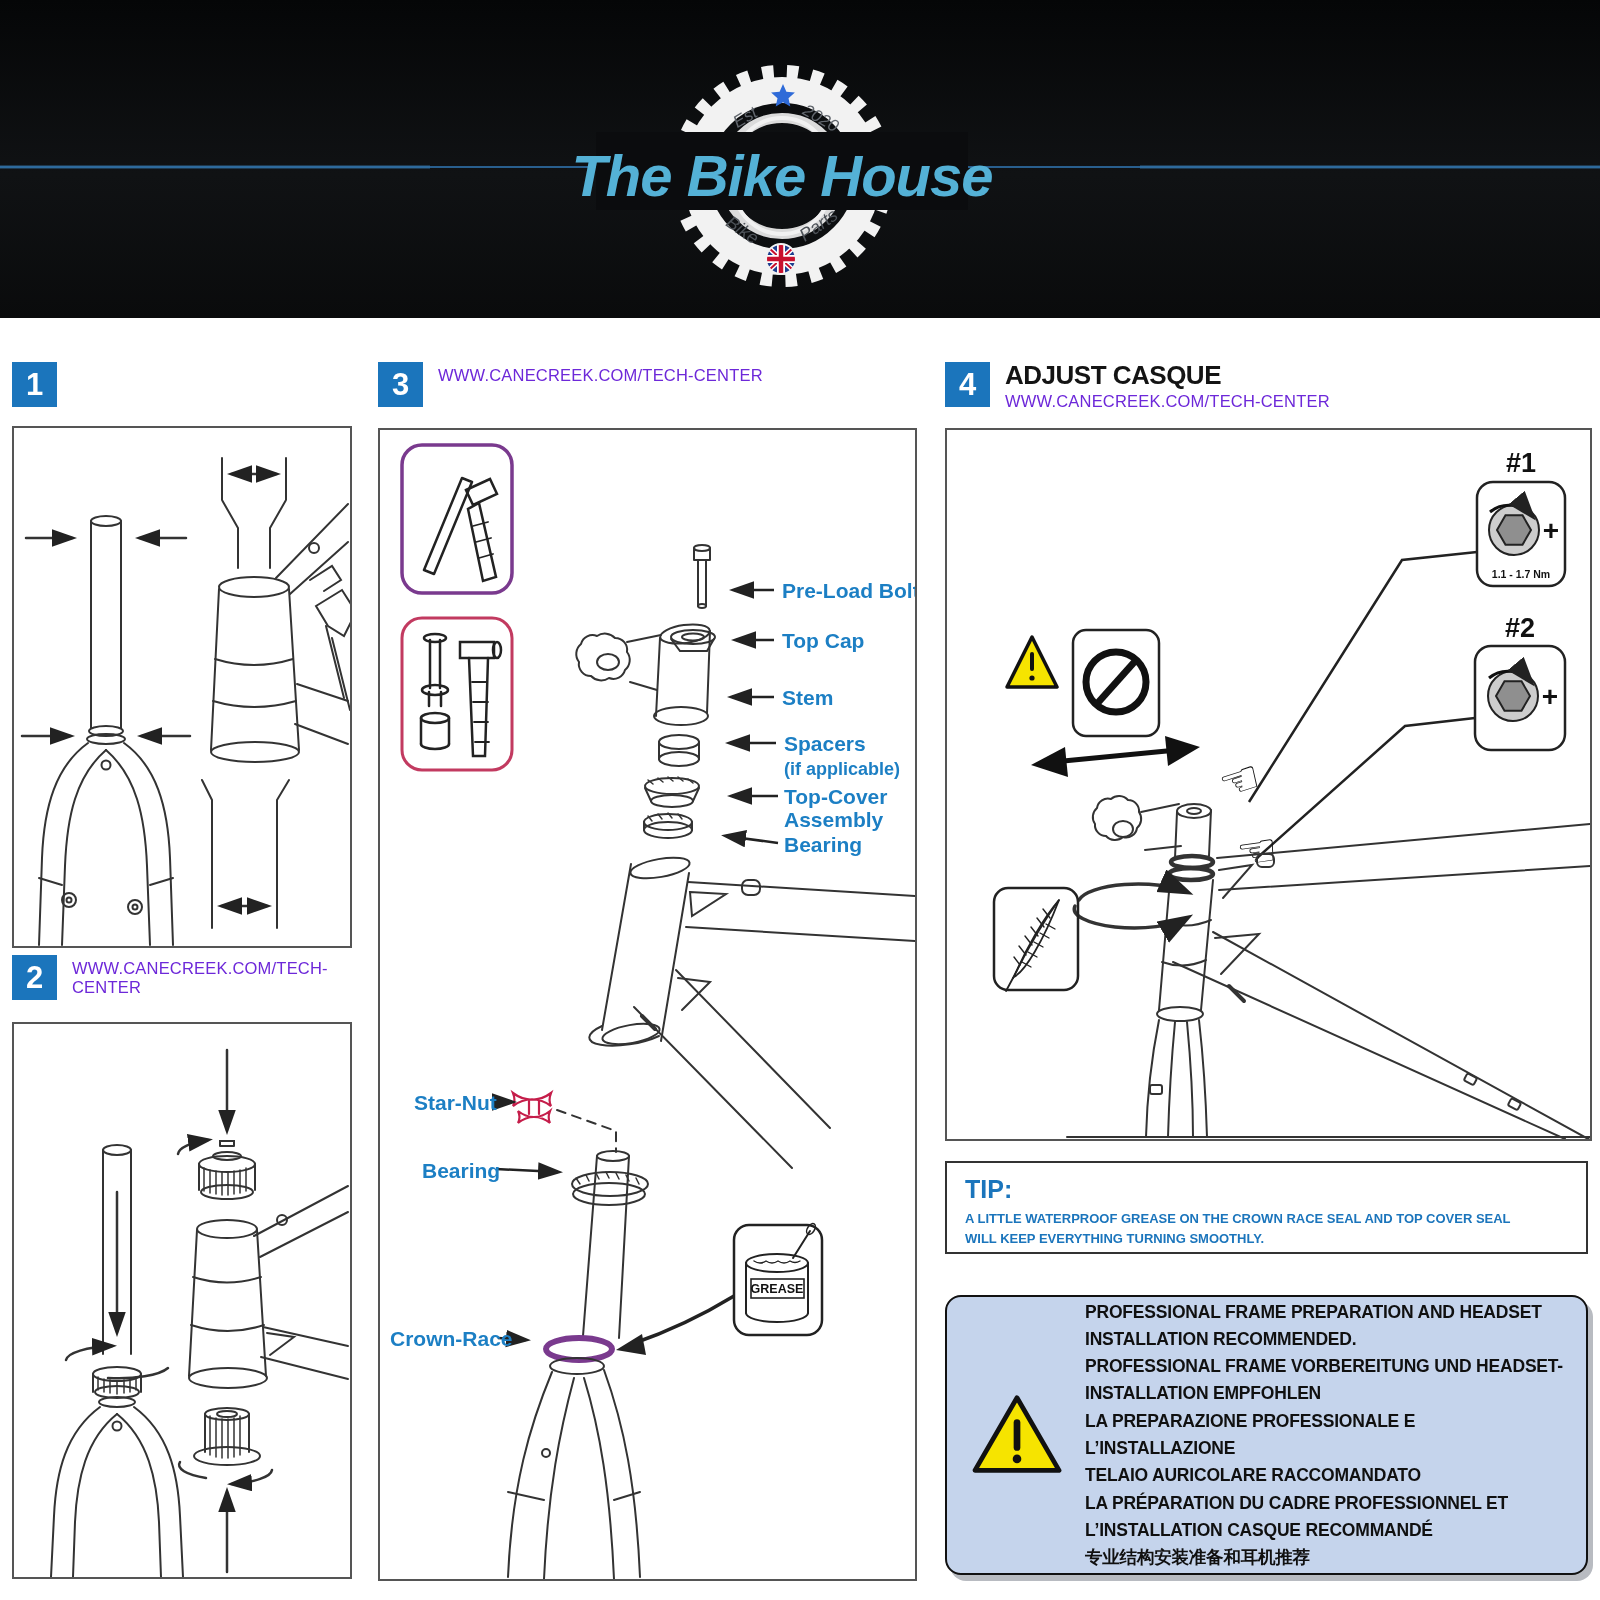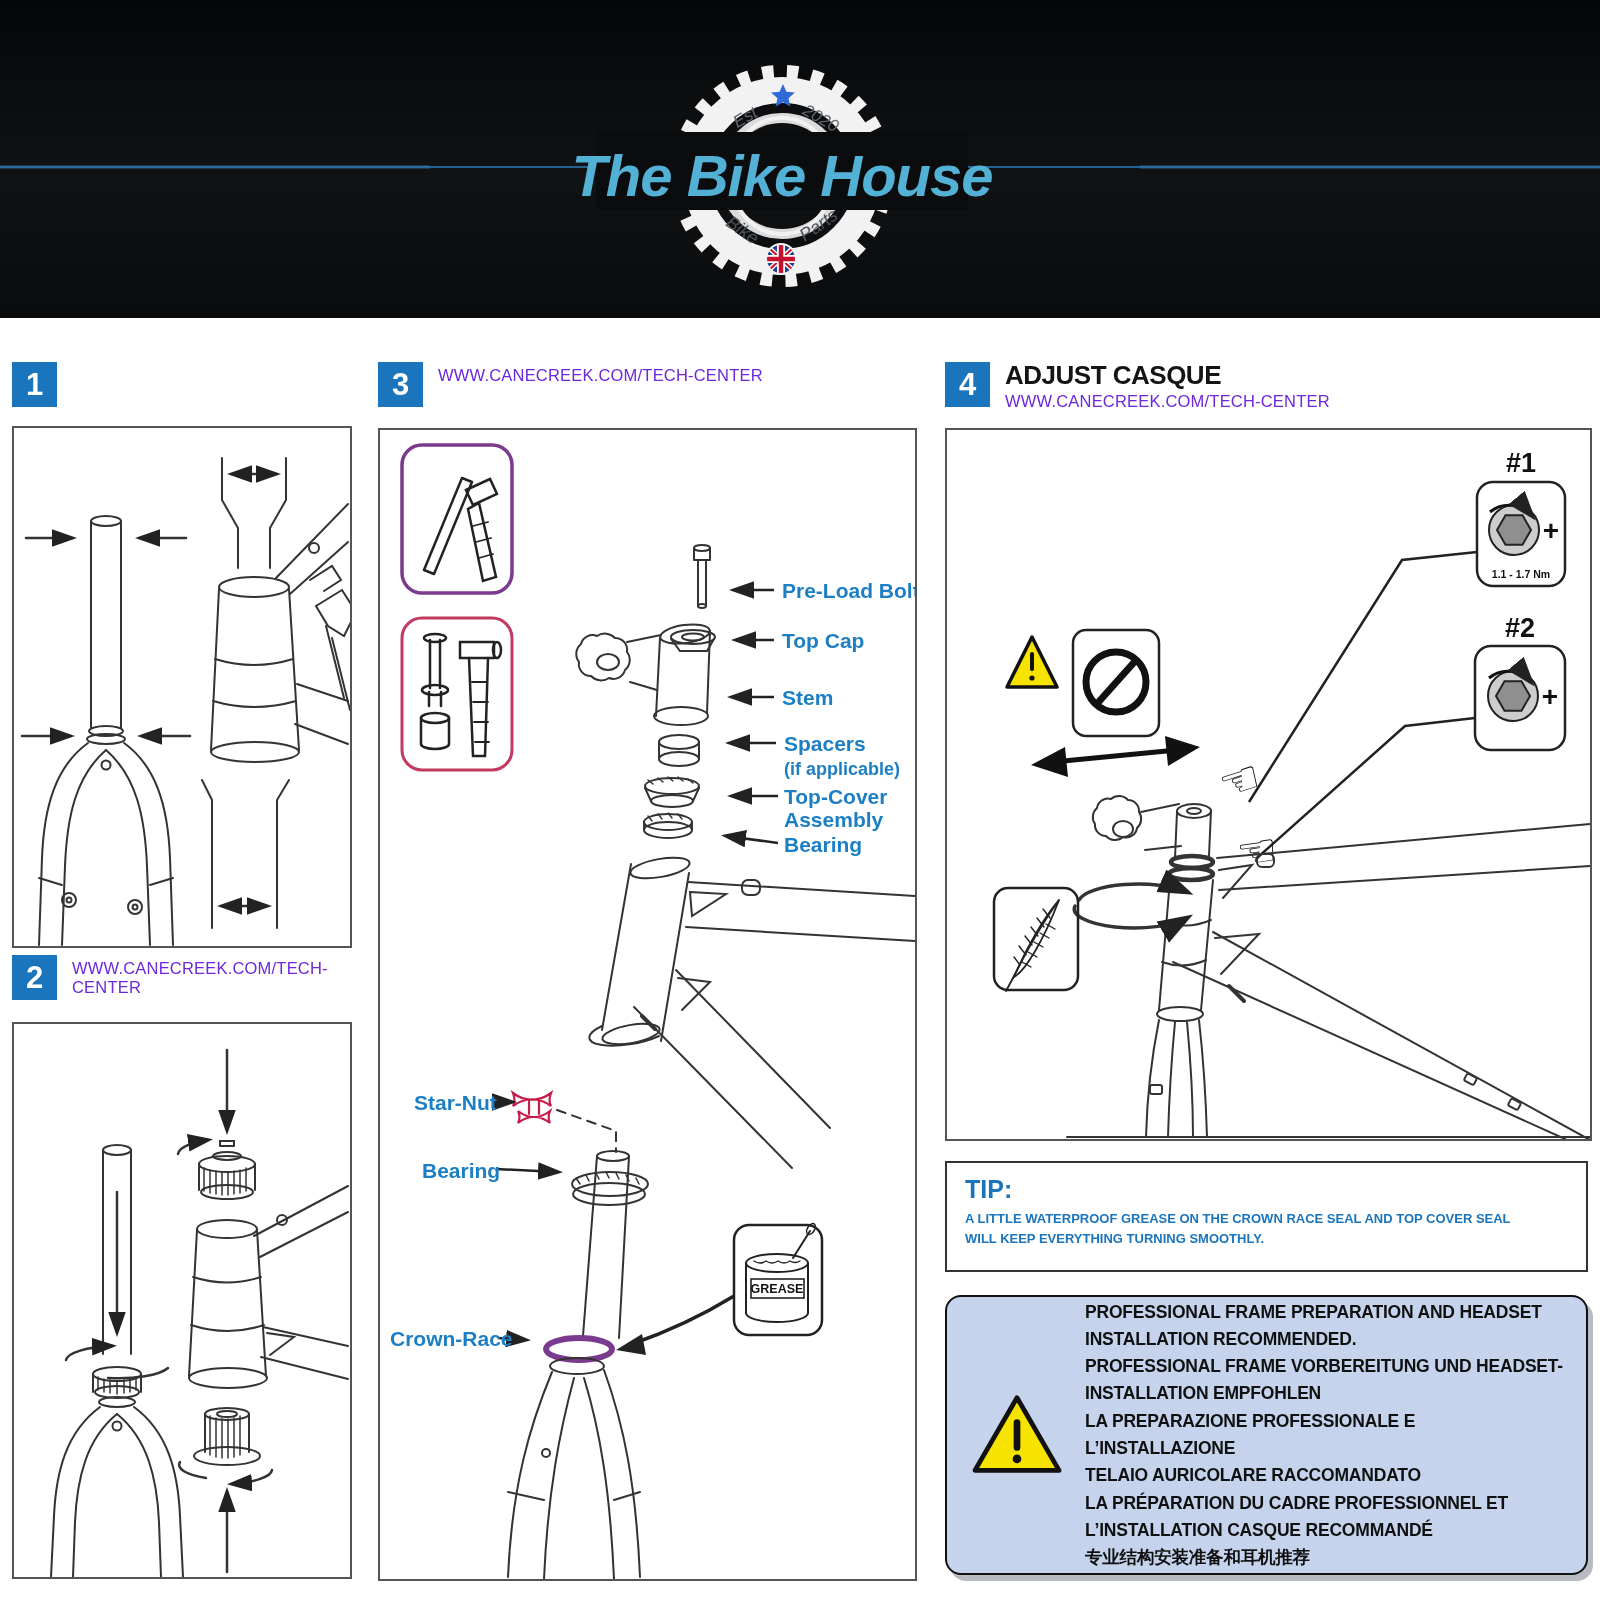--- a/index.html
+++ b/index.html
@@ -395,21 +395,21 @@
     <rect x="47" y="458" width="84" height="102" rx="14" stroke-width="2.5"></rect>
     <path d="M112,470 C98,486 80,516 67,547 C78,541 96,512 112,470 z" stroke-width="1.8"></path>
     <path d="M66,548 C80,520 96,492 112,470" stroke-width="1.8"></path>
     <path d="M73,535 l-6,-8 M79,525 l-7,-9 M85,515 l-7,-9 M91,506 l-7,-9 M97,497 l-7,-9 M103,488 l-7,-9" stroke-width="1.4"></path>
     <path d="M75,532 l9,5 M81,522 l9,5 M87,512 l9,5 M93,503 l9,5 M99,494 l9,5" stroke-width="1.4"></path>
     <path d="M66,548 L59,561" stroke-width="1.8"></path>
   </g>
 </svg>
 </div>
 
-<div class="abs tip-box" style="left:945px;top:1161px;width:643px;height:111px;">
+<div class="abs tip-box" style="left:945px;top:1161px;width:643px;height:93px;">
   <div class="tip-label">TIP:</div>
   <div class="tip-text">A LITTLE WATERPROOF GREASE ON THE CROWN RACE SEAL AND TOP COVER SEAL
 WILL KEEP EVERYTHING TURNING SMOOTHLY.</div>
 </div>
 
 <div class="abs warn-box" style="left:945px;top:1295px;width:643px;height:280px;">
   <svg width="92" height="86" viewBox="0 0 96 90" style="flex:0 0 auto;">
     <path d="M48,6 L92,82 H4 Z" fill="#f6e400" stroke="#111" stroke-width="5" stroke-linejoin="round"></path>
     <path d="M48,32 V58" stroke="#111" stroke-width="7" stroke-linecap="round"></path>
     <circle cx="48" cy="70" r="4.5" fill="#111"></circle>

